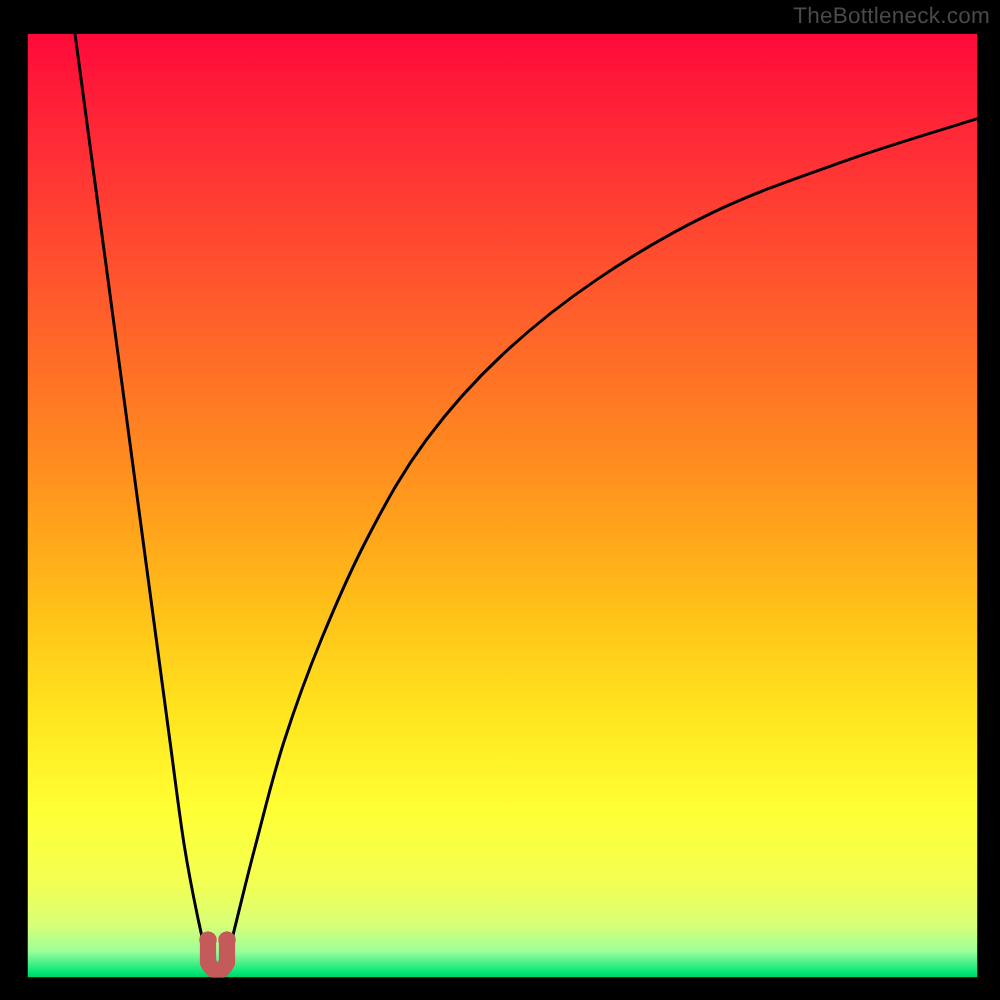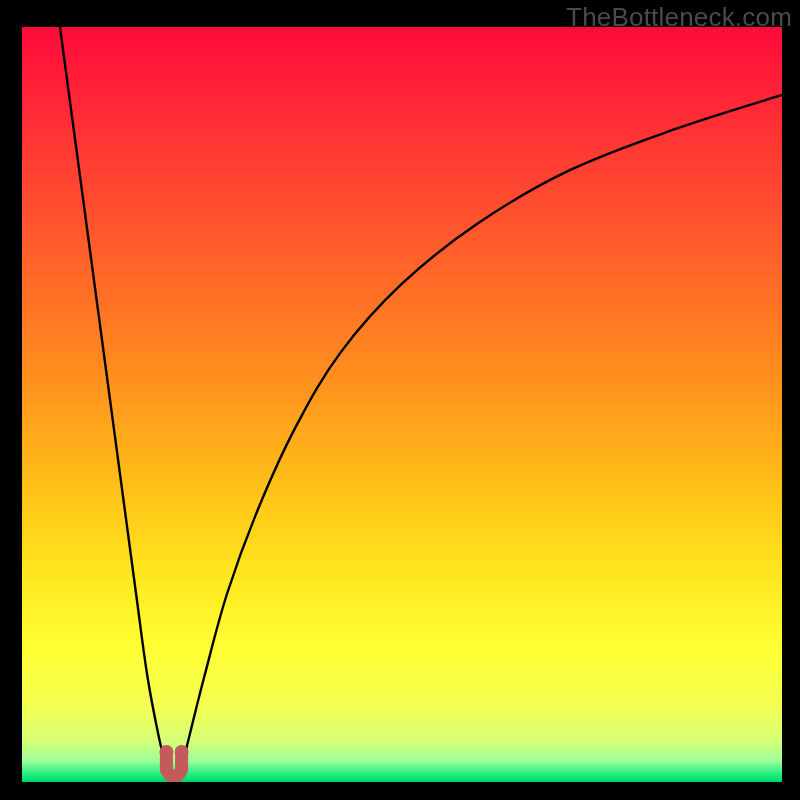--- a/index.html
+++ b/index.html
@@ -24,21 +24,21 @@
   }
   .gradient {
     position: absolute;
     left: 0; top: 0; right: 0; bottom: 0;
   }
   .watermark {
     position: absolute;
     top: 2px;
     right: 8px;
     color: #4a4a4a;
-    font-size: 26px;
+    font-size: 18px;
     font-weight: 400;
     letter-spacing: 0.2px;
     user-select: none;
   }
   svg.curve {
     position: absolute;
     left: 0; top: 0;
   }
 </style>
 </head>

